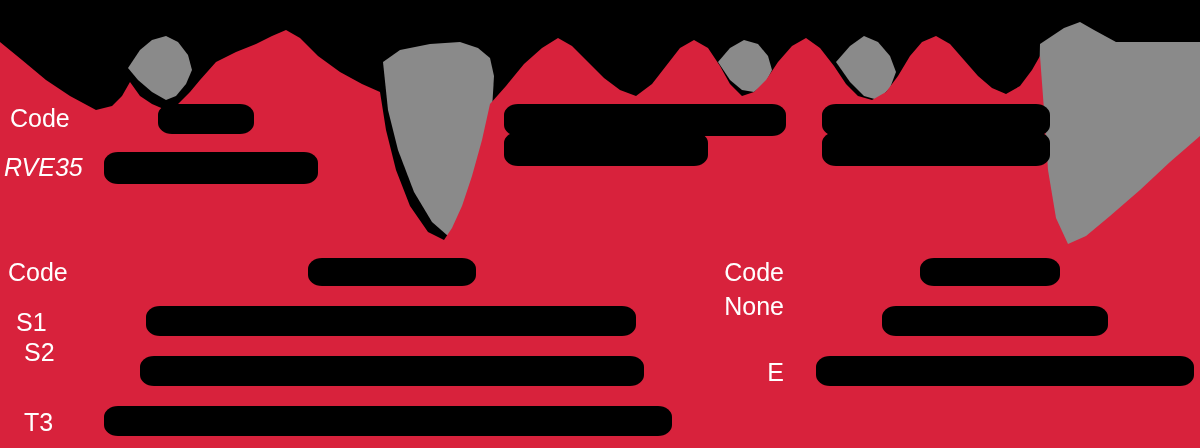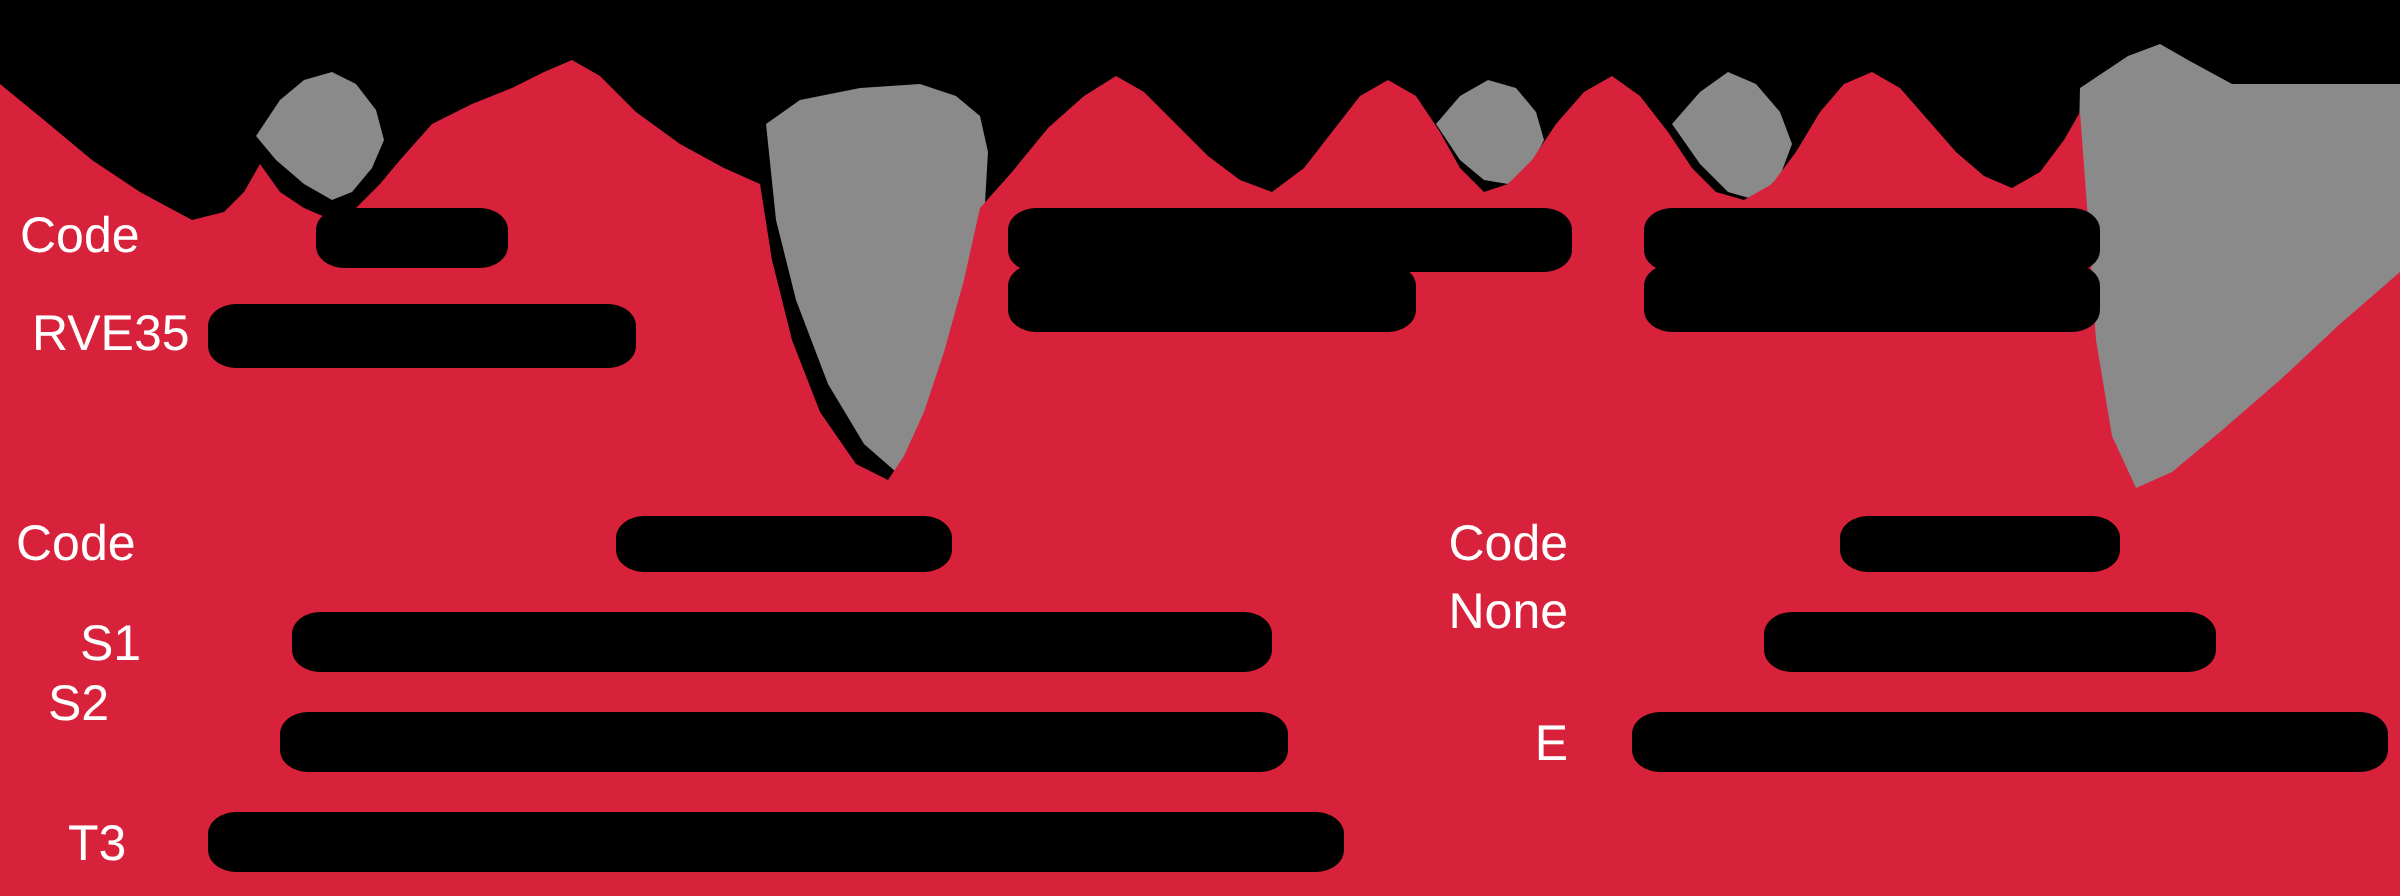--- a/index.html
+++ b/index.html
@@ -83,35 +83,35 @@
              L766,80 L778,62 L792,46 L806,38 L820,48 L834,66
              L846,84 L858,96 L872,100 L886,92 L898,76 L910,56
              L922,42 L936,36 L950,44 L964,60 L978,76 L992,88
              L1006,94 L1020,86 L1032,70 L1040,56
              L1044,110 L1048,170 L1056,218 L1068,244
              L1086,236 L1110,216 L1140,190 L1170,162 L1200,136
              L1200,448 L0,448 Z" fill="#d8223c"></path>
   </svg>
 
   <div class="label" style="left:10px; top:106px;">Code</div>
-  <div class="label" style="left:16px; top:155px;">RVE35</div>
+  <div class="label" style="left:4px; top:155px;font-style:italic;">RVE35</div>
 
   <div class="redact blob" style="left:158px; top:104px; width:96px; height:30px;"></div>
   <div class="redact blob" style="left:104px; top:152px; width:214px; height:32px;"></div>
 
   <div class="redact blob" style="left:504px; top:104px; width:282px; height:32px;"></div>
   <div class="redact blob" style="left:504px; top:132px; width:204px; height:34px;"></div>
 
   <div class="redact blob" style="left:822px; top:104px; width:228px; height:32px;"></div>
   <div class="redact blob" style="left:822px; top:132px; width:228px; height:34px;"></div>
 
   <div class="label" style="left:8px; top:260px;">Code</div>
-  <div class="label" style="left:40px; top:310px;">S1</div>
+  <div class="label" style="left:16px; top:310px;">S1</div>
   <div class="label" style="left:24px; top:340px;">S2</div>
-  <div class="label" style="left:34px; top:410px;">T3</div>
+  <div class="label" style="left:24px; top:410px;">T3</div>
 
   <div class="redact blob" style="left:308px; top:258px; width:168px; height:28px;"></div>
   <div class="redact blob" style="left:146px; top:306px; width:490px; height:30px;"></div>
   <div class="redact blob" style="left:140px; top:356px; width:504px; height:30px;"></div>
   <div class="redact blob" style="left:104px; top:406px; width:568px; height:30px;"></div>
 
   <div class="label rt" style="left:700px; top:260px; width:84px;">Code</div>
   <div class="label rt" style="left:700px; top:294px; width:84px;">None</div>
   <div class="label rt" style="left:700px; top:360px; width:84px;">E</div>
 

